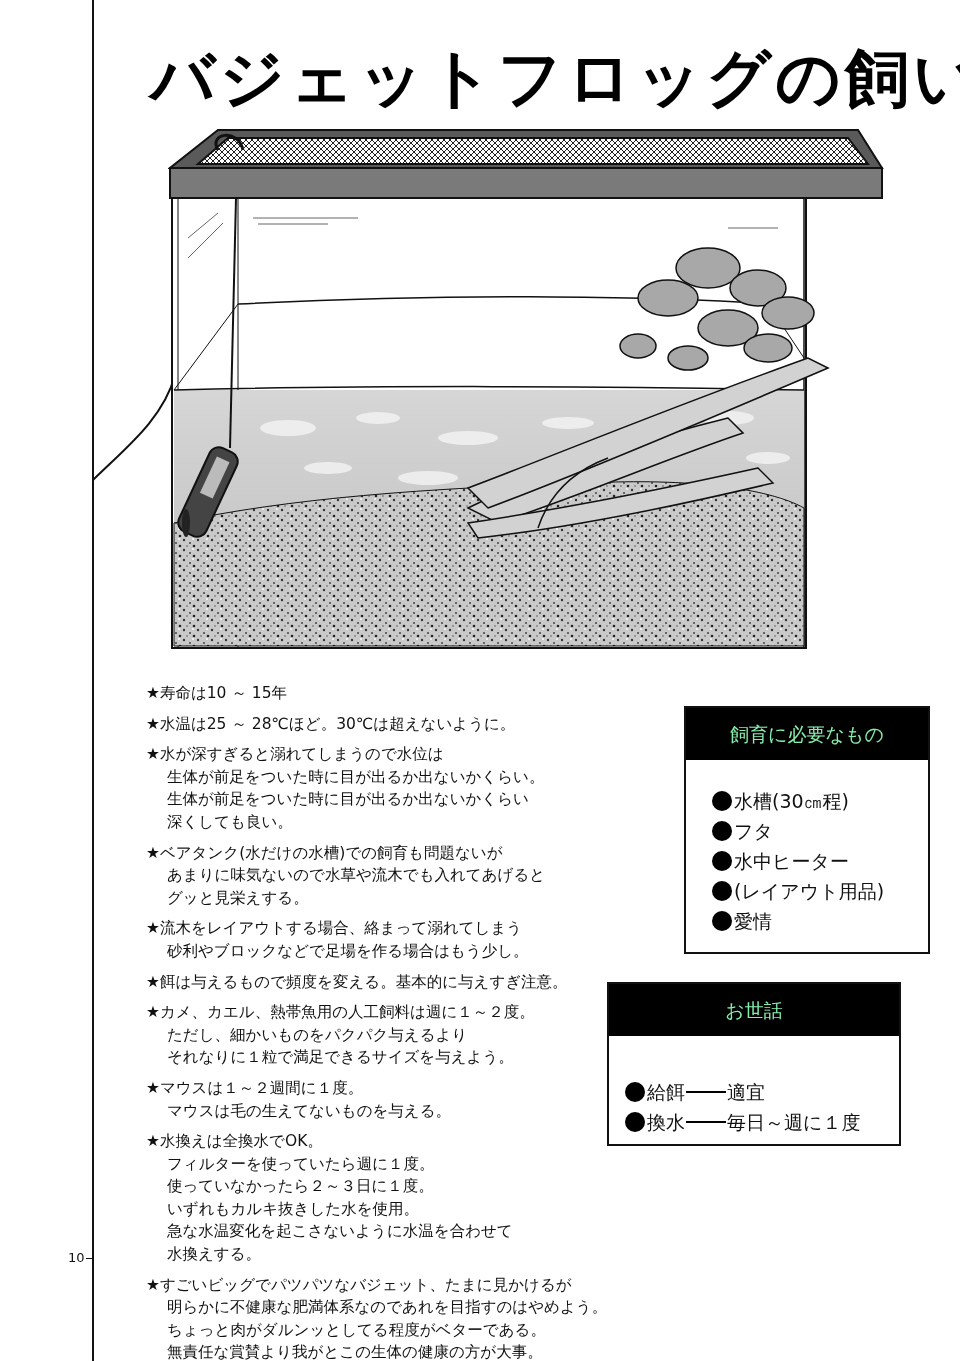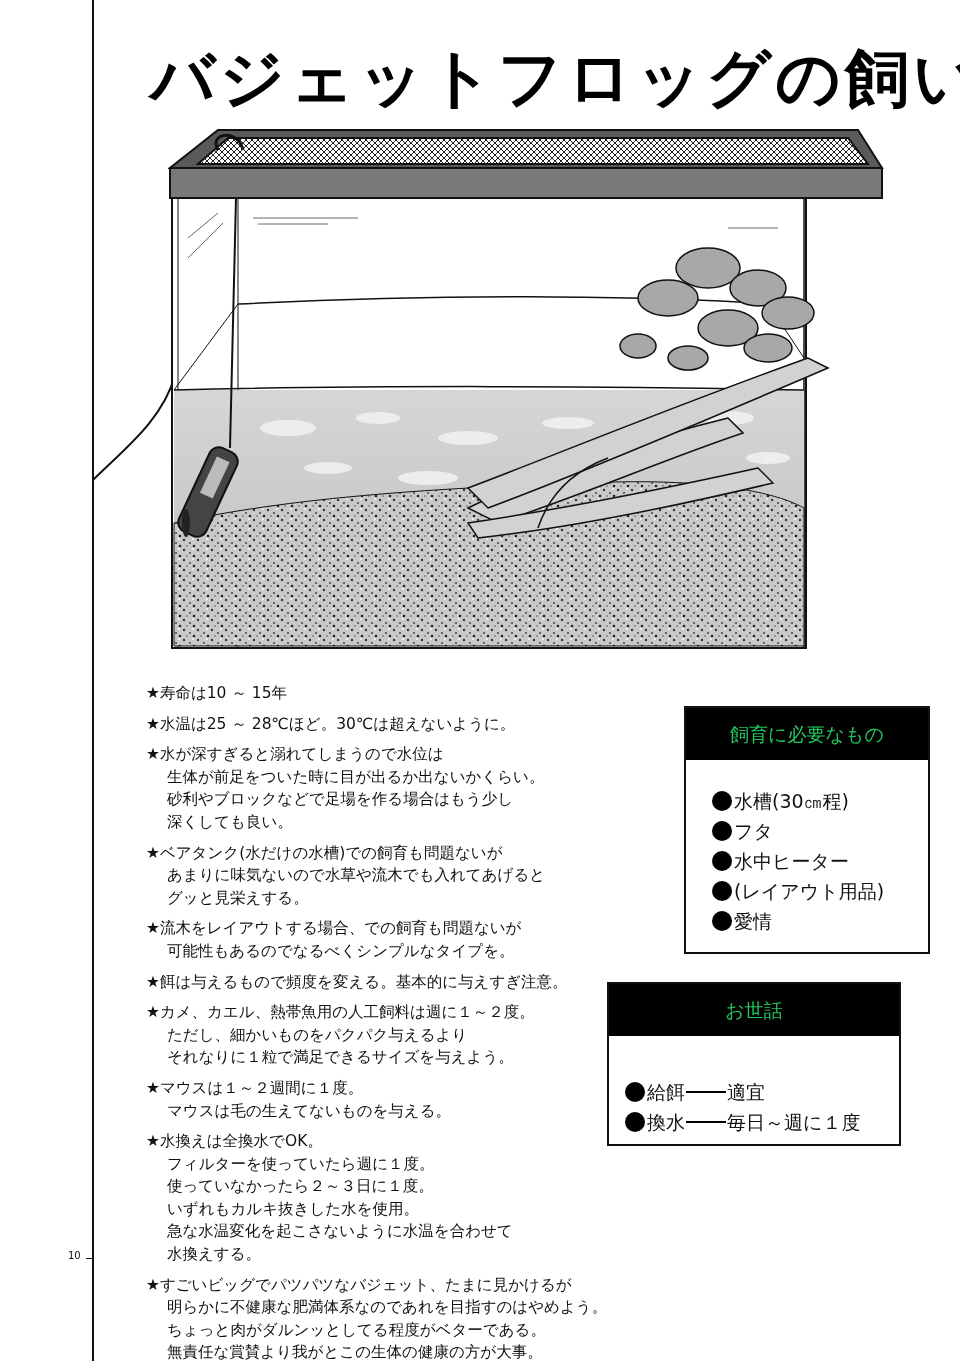--- a/index.html
+++ b/index.html
@@ -11,25 +11,25 @@
            letter-spacing: 4px; line-height: 80px; color: #000; white-space: nowrap; }
   
   .tank { position: absolute; left: 168px; top: 128px; width: 716px; height: 522px; }
   .tank svg { width: 100%; height: 100%; display: block; }
   .cord { position: absolute; left: 93px; top: 130px; width: 140px; height: 380px; }
   
   .notes { position: absolute; left: 138px; top: 674px; width: 510px; font-size: 15.5px; line-height: 22.6px; }
   .note { margin: 8px; }
   .note-line { display: block; white-space: nowrap; }
   .note-line.indent { padding-left: 21px; }
-  .page-number { position: absolute; left: 68px; top: 1250px; font-size: 10px; }
+  .page-number { position: absolute; left: 68px; top: 1250px; font-size: 13px; }
   .page-tick { position: absolute; left: 86px; top: 1258px; width: 8px; height: 1px; background: #111; }
   
   .box { position: absolute; border: 2px solid #111; background: #fff; }
-  .box-header { background: #000; color: #22c55e; text-align: center; font-size: 19px; }
+  .box-header { background: #000; color: #86efac; text-align: center; font-size: 19px; }
   .box-body { padding: 9px 18px; font-size: 19px; line-height: 30px; }
   .box-item { display: flex; align-items: center; white-space: nowrap; }
   .bullet { display: inline-block; width: 20px; height: 20px; border-radius: 50%; background: #000; margin-right: 2px; flex: 0 0 auto; }
   .box1 { left: 684px; top: 706px; width: 242px; height: 244px; }
   .box1 .box-header { height: 52px; line-height: 52px; }
   .box1 .box-body { padding-top: 26px; padding-left: 26px; }
   .box2 { left: 607px; top: 982px; width: 290px; height: 160px; }
   .box2 .box-header { height: 52px; line-height: 52px; }
   .box2 .box-body { padding-top: 25px; padding-left: 16px; margin-top: 16px; }
   .dash { display: inline-block; width: 40px; height: 2px; background: #000; margin: 0 1px; vertical-align: middle; }
@@ -136,31 +136,31 @@
 <div class="notes">
   <p class="note">
     <span class="note-line">★寿命は10 ～ 15年</span>
   </p>
   <p class="note">
     <span class="note-line">★水温は25 ～ 28℃ほど。30℃は超えないように。</span>
   </p>
   <p class="note">
     <span class="note-line">★水が深すぎると溺れてしまうので水位は</span>
     <span class="note-line indent">生体が前足をついた時に目が出るか出ないかくらい。</span>
-    <span class="note-line indent">砂利やブロックなどで足場を作る場合はもう少し</span>
+    <span class="note-line indent">生体が前足をついた時に目が出るか出ないかくらい</span>
     <span class="note-line indent">深くしても良い。</span>
   </p>
   <p class="note">
     <span class="note-line">★ベアタンク(水だけの水槽)での飼育も問題ないが</span>
     <span class="note-line indent">あまりに味気ないので水草や流木でも入れてあげると</span>
     <span class="note-line indent">グッと見栄えする。</span>
   </p>
   <p class="note">
-    <span class="note-line">★流木をレイアウトする場合、での飼育も問題ないが</span>
-    <span class="note-line indent">可能性もあるのでなるべくシンプルなタイプを。</span>
+    <span class="note-line">★流木をレイアウトする場合、絡まって溺れてしまう</span>
+    <span class="note-line indent">砂利やブロックなどで足場を作る場合はもう少し。</span>
   </p>
   <p class="note">
     <span class="note-line">★餌は与えるもので頻度を変える。基本的に与えすぎ注意。</span>
   </p>
   <p class="note">
     <span class="note-line">★カメ、カエル、熱帯魚用の人工飼料は週に１～２度。</span>
     <span class="note-line indent">ただし、細かいものをパクパク与えるより</span>
     <span class="note-line indent">それなりに１粒で満足できるサイズを与えよう。</span>
   </p>
   <p class="note">

